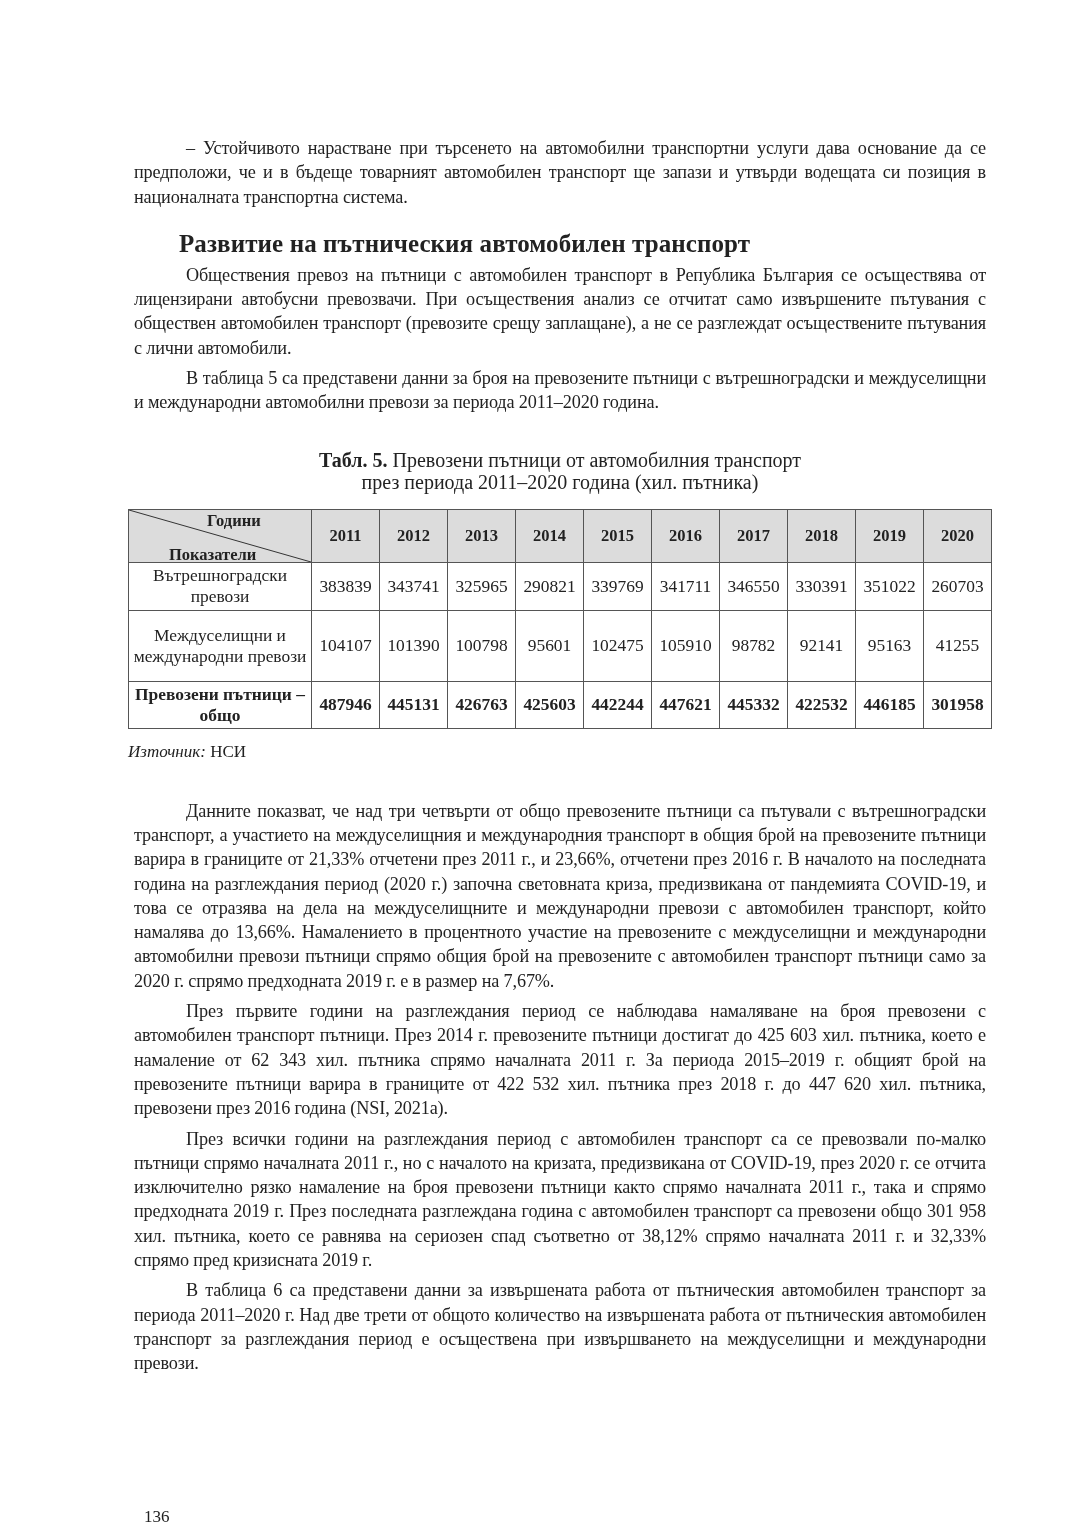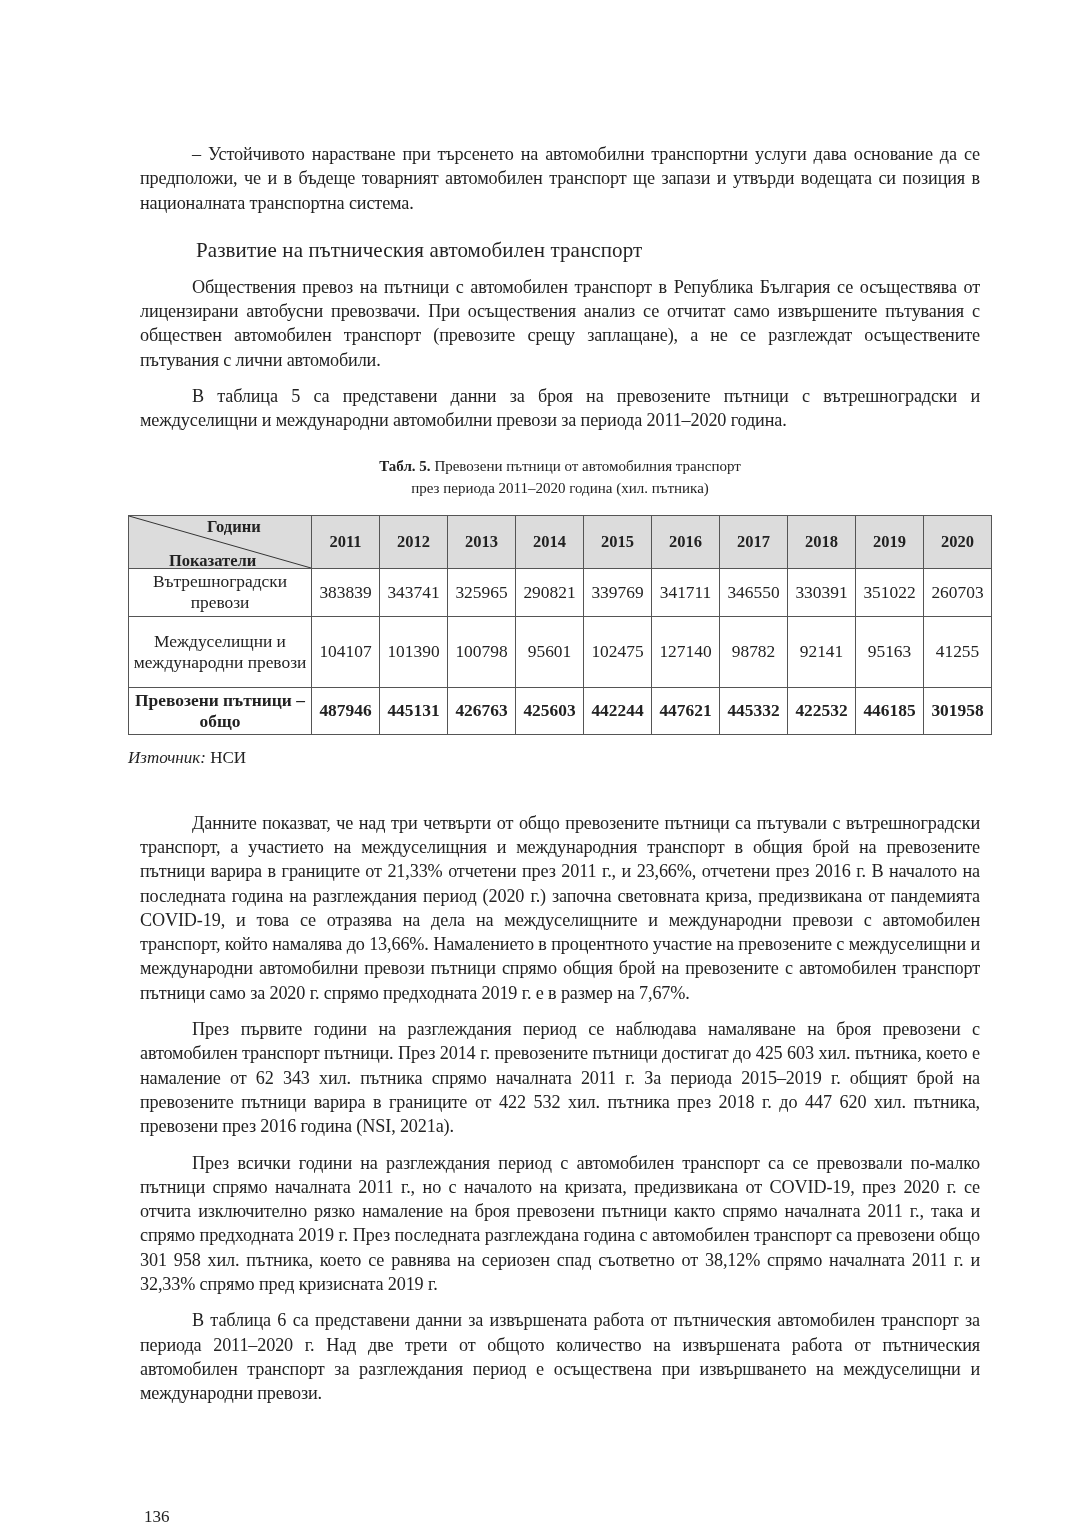--- a/index.html
+++ b/index.html
@@ -2,28 +2,28 @@
 <html><head>
   <meta charset="utf-8">
   <style>
     html, body { margin: 0; padding: 0; background: #ffffff; }
     body {
       width: 1080px; height: 1527px; position: relative; overflow: hidden;
       font-family: "Liberation Serif", serif; color: #222222;
     }
     .page { position: absolute; left: 128px; top: 130px; width: 864px; }
     p.para {
-      margin: 12px; font-size: 18.2px; line-height: 24.3px; text-align: justify;
+      margin: 6px; font-size: 18.2px; line-height: 24.3px; text-align: justify;
       text-indent: 52px; letter-spacing: -0.15px;
     }
     h2.section {
-      margin: 22px 0 0 68px; font-size: 21px; font-weight: normal; line-height: 26px; letter-spacing: 0.1px;
+      margin: 22px 0 0 51px; font-size: 25px; font-weight: bold; line-height: 26px; letter-spacing: 0.1px;
     }
     .caption {
-      text-align: center; font-size: 15px; line-height: 22px; margin-top: 22px;
+      text-align: center; font-size: 20px; line-height: 22px; margin-top: 34px;
     }
     .caption b { font-weight: bold; }
     table.data {
       border-collapse: collapse; margin-top: 16px; width: 864px;
       font-size: 17.4px; line-height: 21px;
     }
     table.data td, table.data th {
       border: 1.3px solid #555555; text-align: center; padding: 0 1px; vertical-align: middle;
     }
     table.data thead th { background: #dcdcdc; font-weight: bold; height: 52px; font-size: 16.5px; }
@@ -90,21 +90,21 @@
         <td>351022</td>
         <td>260703</td>
       </tr>
       <tr class="r2">
         <td>Междуселищни и международни превози</td>
         <td>104107</td>
         <td>101390</td>
         <td>100798</td>
         <td>95601</td>
         <td>102475</td>
-        <td>127140</td>
+        <td>105910</td>
         <td>98782</td>
         <td>92141</td>
         <td>95163</td>
         <td>41255</td>
       </tr>
       <tr class="r3">
         <td>Превозени пътници – общо</td>
         <td>487946</td>
         <td>445131</td>
         <td>426763</td>

